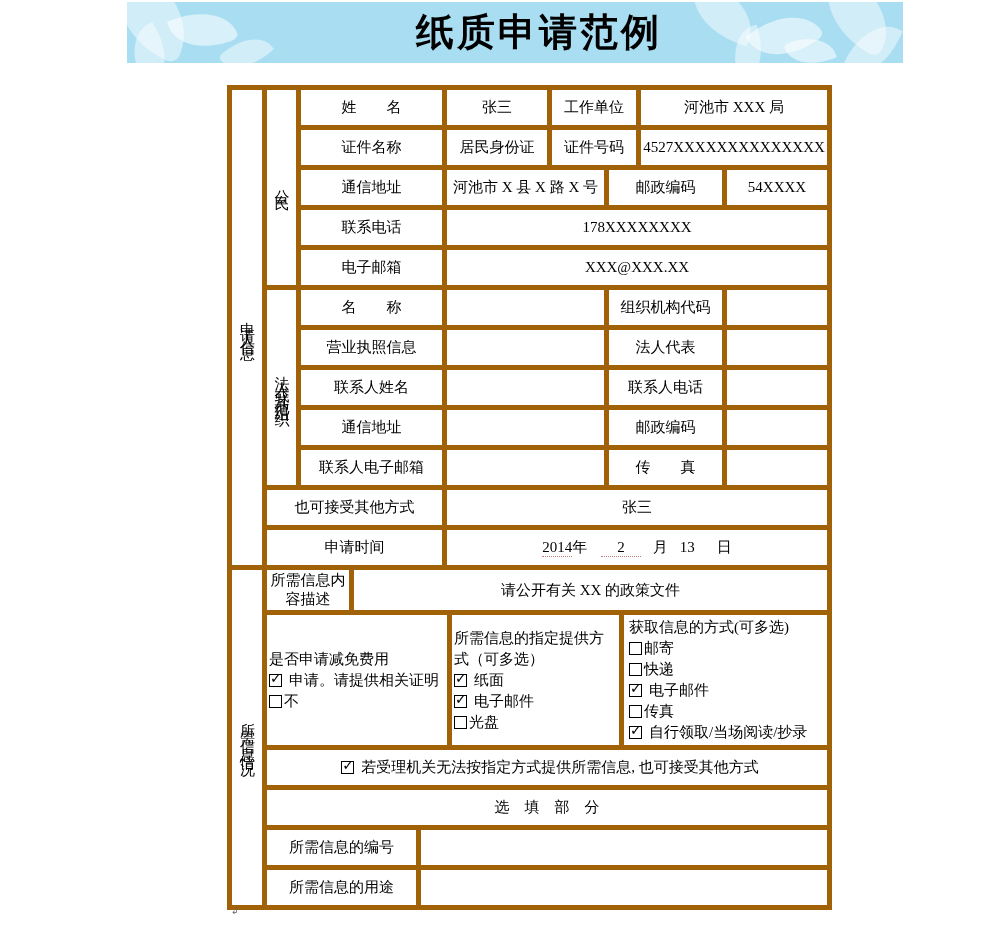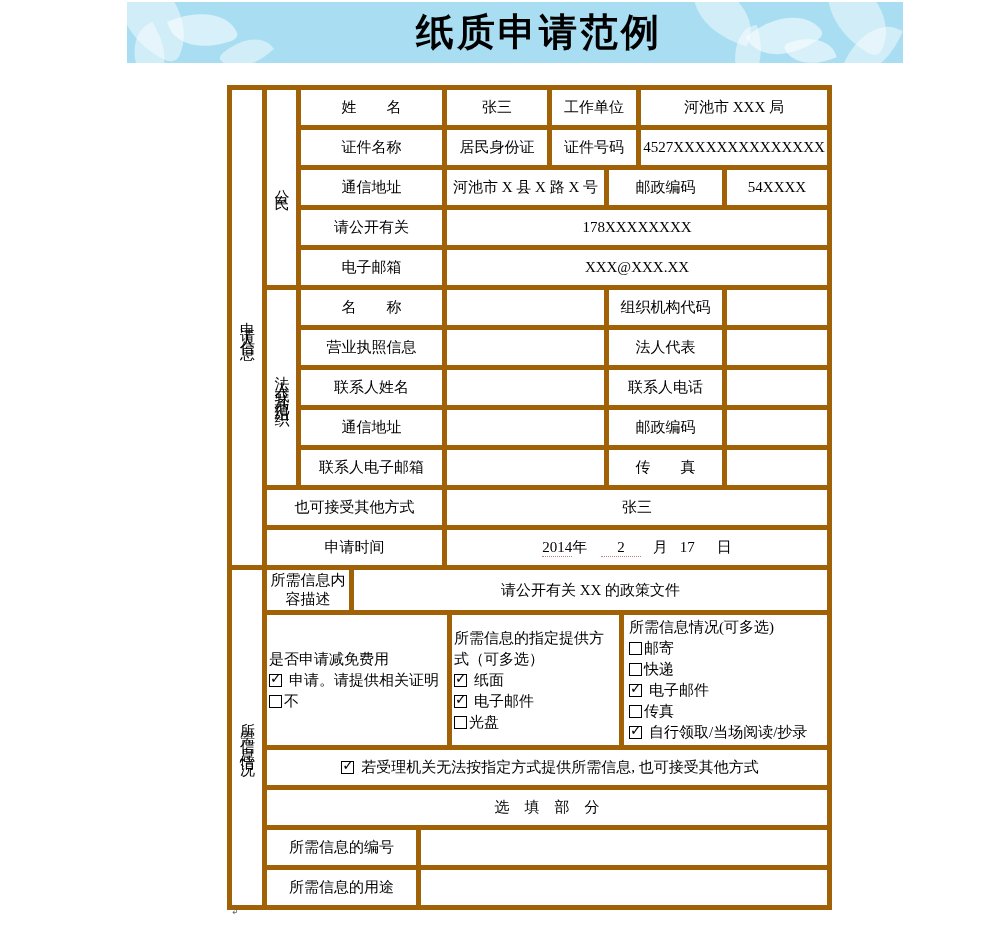--- a/index.html
+++ b/index.html
@@ -151,21 +151,21 @@
     <td colspan="3">证件号码</td>
     <td colspan="2">4527XXXXXXXXXXXXXX</td>
   </tr>
   <tr class="r40">
     <td colspan="3">通信地址</td>
     <td colspan="3">河池市 X 县 X 路 X 号</td>
     <td colspan="3">邮政编码</td>
     <td>54XXXX</td>
   </tr>
   <tr class="r40">
-    <td colspan="3">请公开有关</td>
+    <td colspan="3">联系电话</td>
     <td colspan="7">178XXXXXXXX</td>
   </tr>
   <tr class="r40">
     <td colspan="3">电子邮箱</td>
     <td colspan="7">XXX@XXX.XX</td>
   </tr>
 
   <tr class="r40">
     <td rowspan="5"><span class="vtext">法人或其他组织</span></td>
     <td colspan="3">名　　称</td>
@@ -198,21 +198,21 @@
     <td></td>
   </tr>
 
   <tr class="r40">
     <td colspan="4">也可接受其他方式</td>
     <td colspan="7">张三</td>
   </tr>
   <tr class="r40">
     <td colspan="4">申请时间</td>
     <td colspan="7" class="date-cell">
-      <span class="u">2014</span><span>年</span><span class="u mpad g14">2</span><span class="g12">月</span><span class="g12">17</span><span class="g22">日</span>
+      <span class="u">2014</span><span>年</span><span class="u mpad g14">2</span><span class="g12">月</span><span class="g12">13</span><span class="g22">日</span>
     </td>
   </tr>
 
   <tr class="r45">
     <td rowspan="6"><span class="vtext sp8">所需信息情况</span></td>
     <td colspan="2">所需信息内容描述</td>
     <td colspan="9">请公开有关 XX 的政策文件</td>
   </tr>
 
   <tr class="r135">
@@ -221,21 +221,21 @@
       <div class="opt-line"><span class="cb checked"></span><span>申请。请提供相关证明</span></div>
       <div class="opt-line"><span class="cb"></span><span>不</span></div>
     </td>
     <td colspan="3" class="opt-cell">
       <div class="opt-line">所需信息的指定提供方式（可多选）</div>
       <div class="opt-line"><span class="cb checked"></span><span>纸面</span></div>
       <div class="opt-line"><span class="cb checked"></span><span>电子邮件</span></div>
       <div class="opt-line"><span class="cb"></span><span>光盘</span></div>
     </td>
     <td colspan="3" class="opt-cell" style="padding-left:5px">
-      <div class="opt-line">所需信息情况(可多选)</div>
+      <div class="opt-line">获取信息的方式(可多选)</div>
       <div class="opt-line"><span class="cb"></span><span>邮寄</span></div>
       <div class="opt-line"><span class="cb"></span><span>快递</span></div>
       <div class="opt-line"><span class="cb checked"></span><span>电子邮件</span></div>
       <div class="opt-line"><span class="cb"></span><span>传真</span></div>
       <div class="opt-line"><span class="cb checked"></span><span>自行领取/当场阅读/抄录</span></div>
     </td>
   </tr>
 
   <tr class="r40">
     <td colspan="11" class="left" style="padding-left:8px">

